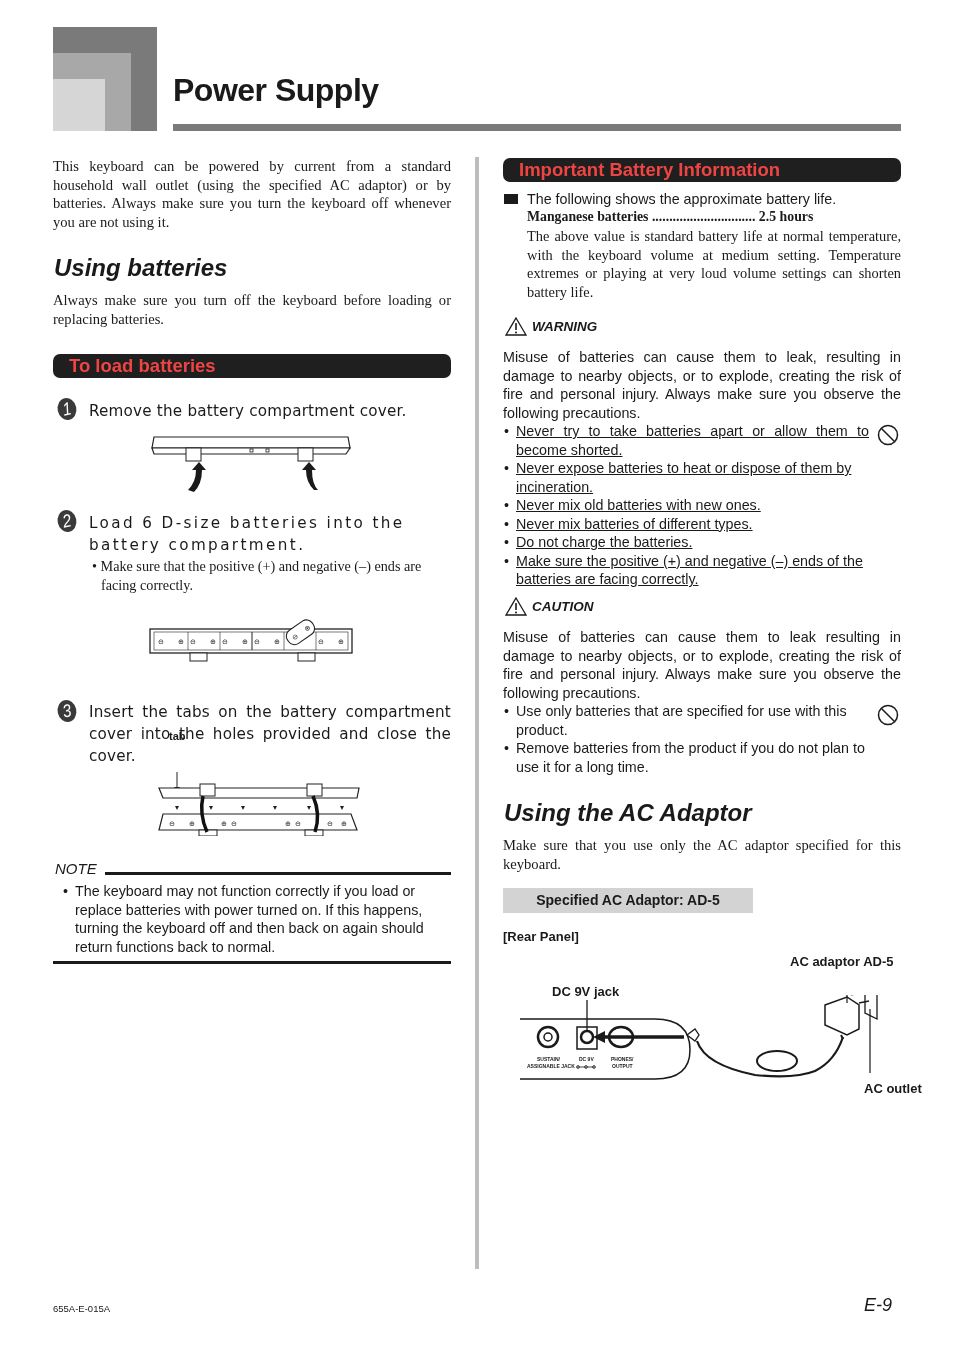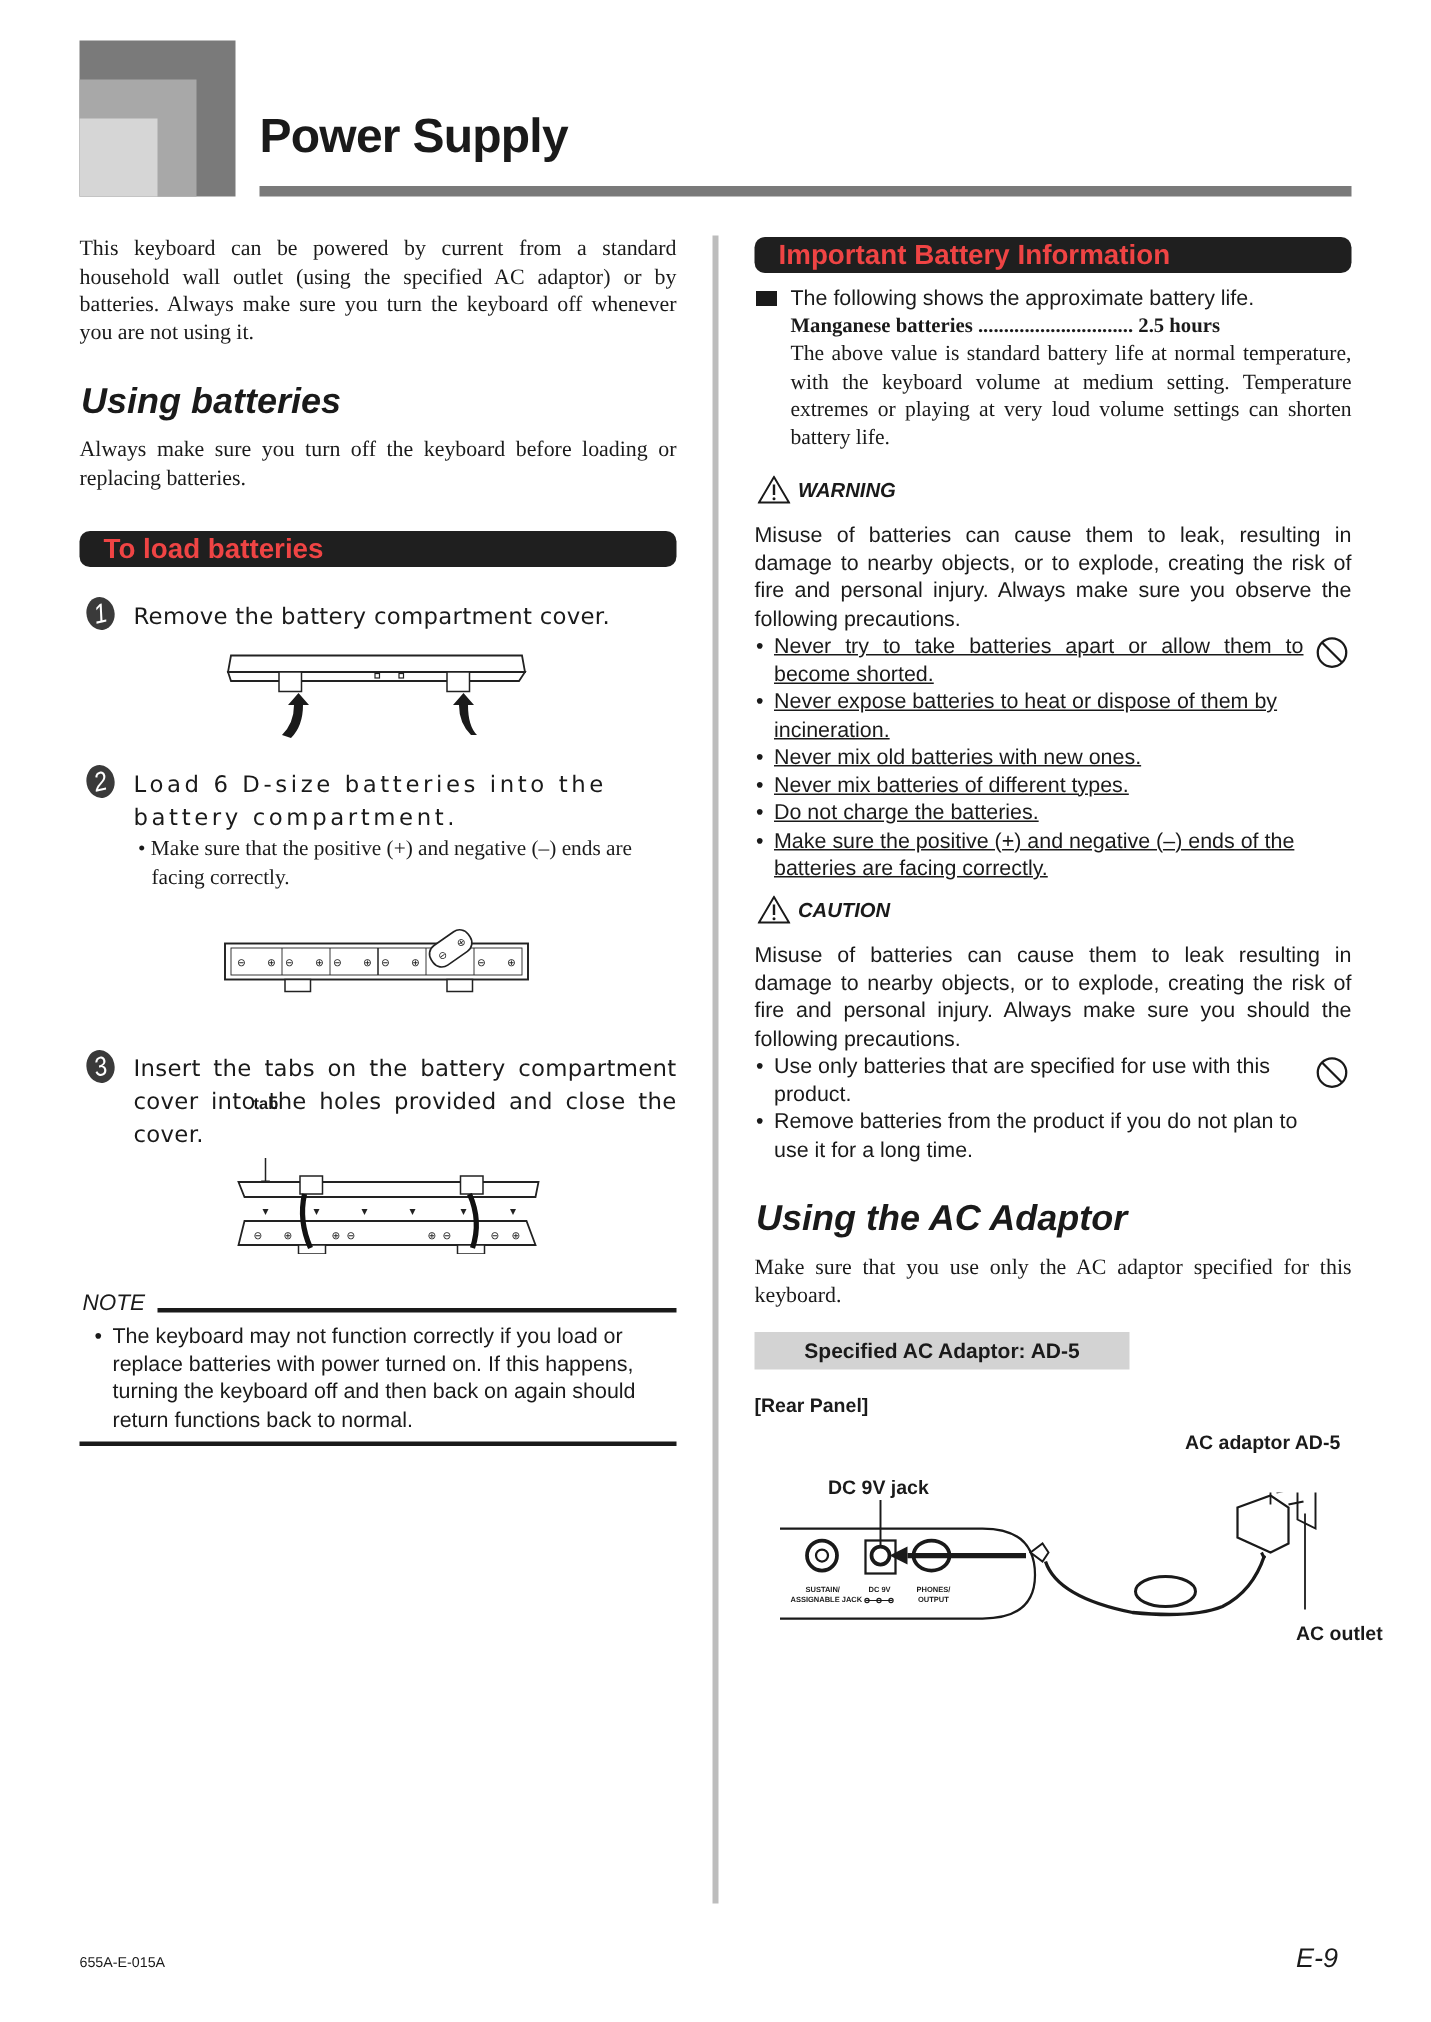--- a/index.html
+++ b/index.html
@@ -184,21 +184,21 @@
 </svg>
 
 <div class="abs warn-label sans" style="left:505px; top:597px;">
   <svg width="22" height="19" viewBox="0 0 22 19">
     <polygon points="11,1 21,18 1,18" fill="none" stroke="#1a1a1a" stroke-width="1.3"></polygon>
     <line x1="11" y1="6" x2="11" y2="13" stroke="#1a1a1a" stroke-width="1.6"></line>
     <circle cx="11" cy="15.5" r="1" fill="#1a1a1a"></circle>
   </svg>
   <span>CAUTION</span>
 </div>
-<div class="abs sans-body sans" style="left:503px; top:628px; width:398px; text-align:justify;">Misuse of batteries can cause them to leak resulting in damage to nearby objects, or to explode, creating the risk of fire and personal injury. Always make sure you should the following precautions.</div>
+<div class="abs sans-body sans" style="left:503px; top:628px; width:398px; text-align:justify;">Misuse of batteries can cause them to leak resulting in damage to nearby objects, or to explode, creating the risk of fire and personal injury. Always make sure you observe the following precautions.</div>
 <ul class="abs bullet-list sans-body sans" style="left:503px; top:702px; width:366px;">
   <li>Use only batteries that are specified for use with this product.</li>
   <li>Remove batteries from the product if you do not plan to use it for a long time.</li>
 </ul>
 <svg class="abs prohibit" style="left:877px; top:704px;" viewBox="0 0 22 22">
   <circle cx="11" cy="11" r="9.5" fill="none" stroke="#1a1a1a" stroke-width="1.5"></circle>
   <line x1="4.5" y1="4.5" x2="17.5" y2="17.5" stroke="#1a1a1a" stroke-width="1.5"></line>
 </svg>
 
 <div class="abs h-italic sans" style="left:504px; top:799px;">Using the AC Adaptor</div>

